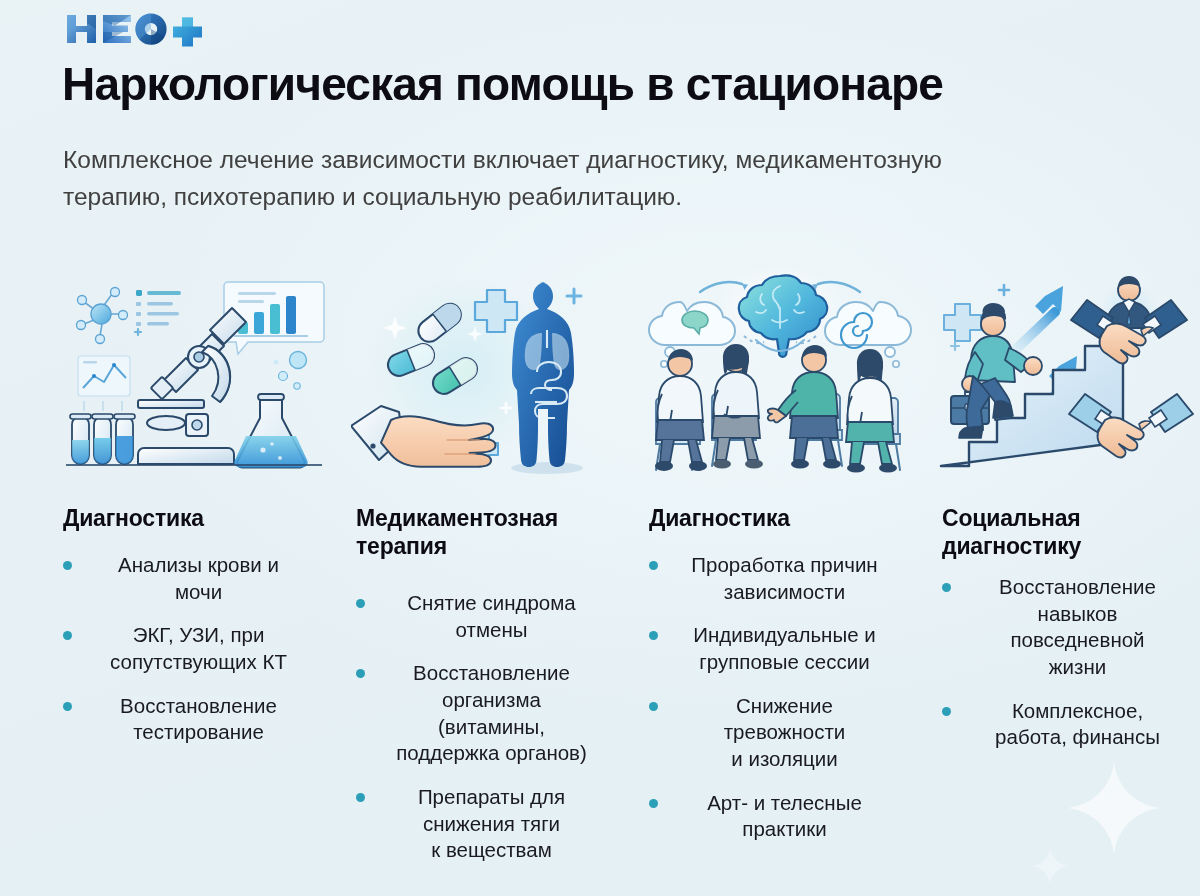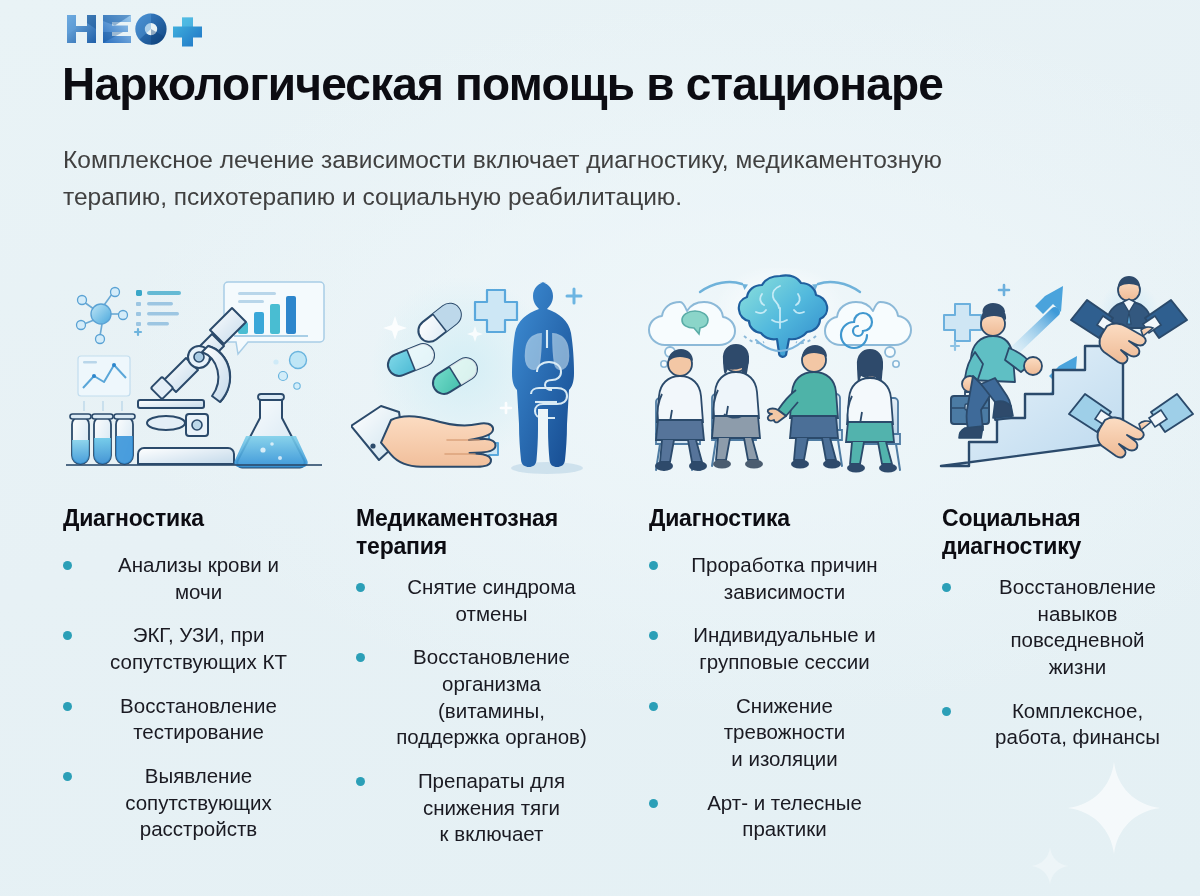--- a/index.html
+++ b/index.html
@@ -57,21 +57,21 @@
   .col-title {
     margin:24px 0 0 11px;
     font-size:23px; line-height:1.22;
     font-weight:800; letter-spacing:-.2px;
     color:#0c0c12;
     max-width:255px;
   }
   .col-3 .col-title, .col-1 .col-title { white-space:nowrap; }
 
   .bullets { list-style:none; margin:20px 0 0 11px; max-width:250px; }
-  .col-2 .bullets { margin-top:14px; }
+  .col-2 .bullets { margin-top:30px; }
   .col-4 .bullets { margin-top:14px; }
 
   .bullets li {
     position:relative;
     padding-left:21px;
     margin-bottom:17px;
     font-size:20.5px; line-height:1.30;
     color:#1a1a22;
     white-space:pre-line;
     text-align:center;
@@ -266,23 +266,20 @@
       </svg>
 
       <div class="col-title">Диагностика</div>
       <ul class="bullets">
         <li>Анализы крови и
 мочи</li>
         <li>ЭКГ, УЗИ, при
 сопутствующих КТ</li>
         <li>Восстановление
 тестирование</li>
-        <li>Выявление
-сопутствующих
-расстройств</li>
       </ul>
     </div>
 
     <div class="col col-2">
       <svg class="illo" viewBox="0 0 272 212" aria-hidden="true">
         <defs>
           <radialGradient id="m_halo" cx="50%" cy="50%" r="50%">
             <stop offset="0" stop-color="#d3eef5" stop-opacity=".95"></stop>
             <stop offset="1" stop-color="#d3eef5" stop-opacity="0"></stop>
           </radialGradient>
@@ -372,21 +369,21 @@
       <div class="col-title">Медикаментозная терапия</div>
       <ul class="bullets">
         <li>Снятие синдрома
 отмены</li>
         <li>Восстановление
 организма
 (витамины,
 поддержка органов)</li>
         <li>Препараты для
 снижения тяги
-к включает</li>
+к веществам</li>
       </ul>
     </div>
 
     <div class="col col-3">
       <svg class="illo" viewBox="0 0 272 212" aria-hidden="true">
         <defs>
           <linearGradient id="p_brain" x1="0" y1="0" x2="1" y2="1">
             <stop offset="0" stop-color="#8fe3dc"></stop>
               <stop offset=".5" stop-color="#52b9dd"></stop>
               <stop offset="1" stop-color="#2d86c9"></stop>

